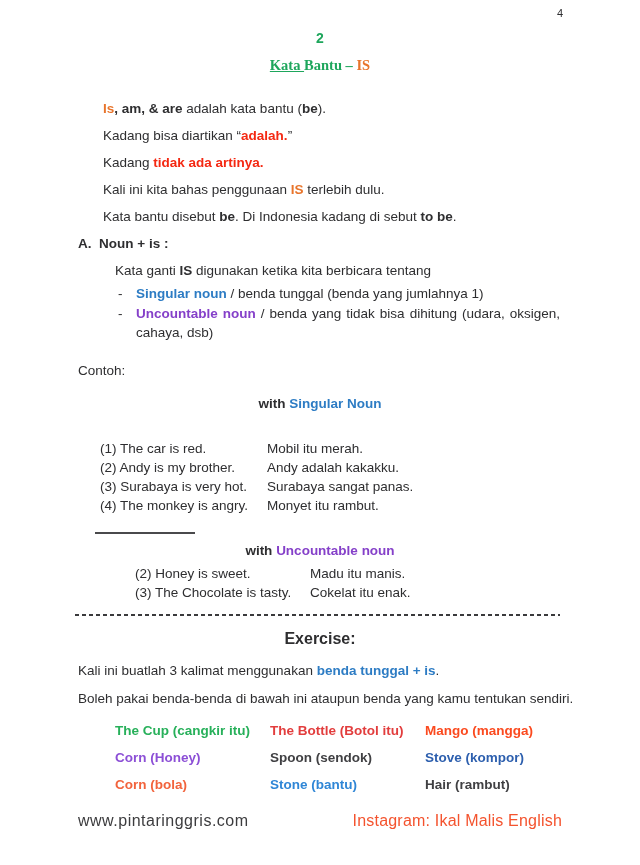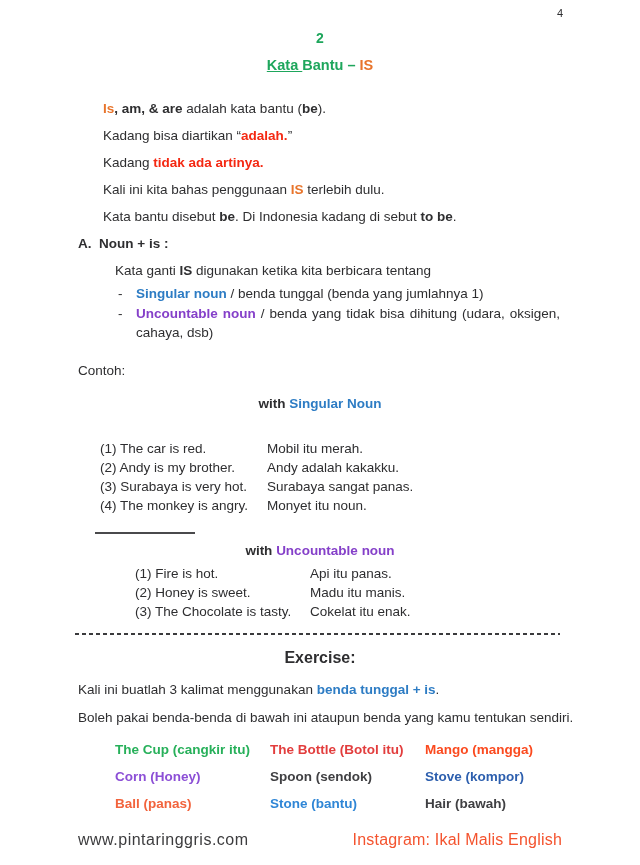--- a/index.html
+++ b/index.html
@@ -25,21 +25,21 @@
   .c-cup{color:#27b05a;}
   .c-mango{color:#fb4a1f;}
   .c-corn{color:#8c4fd6;}
   .c-dark{color:#404043;}
   .c-stove{color:#2d5fae;}
   .c-ball{color:#f2633c;}
   .c-stone{color:#2f86d6;}
 
   .pagenum{position:absolute;top:6px;right:77px;font-size:11px;line-height:14px;}
   .lesson-num{padding-top:31px;text-align:center;font-weight:700;font-size:14px;line-height:14px;color:#1ea65c;}
-  .doc-title{margin-top:13px;text-align:center;font-weight:700;font-size:14.5px;line-height:15px;}
+  .doc-title{margin-top:13px;text-align:center;font-weight:700;font-size:14.5px;line-height:15px;font-family:Liberation Serif, serif;}
 
   .intro{margin:22px 0 0 103px;}
   .intro p{margin:0;line-height:27px;}
 
   .section-a{margin:0 0 0 78px;}
   .section-a .heading{margin:0;line-height:27px;}
   .section-a .sec-intro{margin:0 0 0 37px;line-height:27px;}
   .bullets{margin-left:40px;width:442px;}
   .bullet{display:flex;line-height:19.5px;}
   .bullet .dash{width:18px;flex:0 0 18px;}
@@ -117,33 +117,29 @@
     <div class="exrow">
       <span class="en">(2) Andy is my brother.</span>
       <span class="id">Andy adalah kakakku.</span>
     </div>
     <div class="exrow">
       <span class="en">(3) Surabaya is very hot.</span>
       <span class="id">Surabaya sangat panas.</span>
     </div>
     <div class="exrow">
       <span class="en">(4) The monkey is angry.</span>
-      <span class="id">Monyet itu noun.</span>
+      <span class="id">Monyet itu rambut.</span>
     </div>
   </div>
 
   <div class="shortline"></div>
 
   <p class="center-header second"><span class="bold">with </span><span class="bold c-purple">Uncountable noun</span></p>
 
   <div class="extable t2">
-    <div class="exrow">
-      <span class="en">(1) Fire is hot.</span>
-      <span class="id">Api itu panas.</span>
-    </div>
     <div class="exrow">
       <span class="en">(2) Honey is sweet.</span>
       <span class="id">Madu itu manis.</span>
     </div>
     <div class="exrow">
       <span class="en">(3) The Chocolate is tasty.</span>
       <span class="id">Cokelat itu enak.</span>
     </div>
   </div>
 
@@ -156,23 +152,23 @@
     <p><span>Boleh pakai benda-benda di bawah ini ataupun benda yang kamu tentukan sendiri.</span></p>
   </div>
 
   <div class="wordgrid">
     <div class="cell"><span class="bold c-cup">The Cup (cangkir itu)</span></div>
     <div class="cell"><span class="bold c-bottle">The Bottle (Botol itu)</span></div>
     <div class="cell"><span class="bold c-mango">Mango (mangga)</span></div>
     <div class="cell"><span class="bold c-corn">Corn (Honey)</span></div>
     <div class="cell"><span class="bold c-dark">Spoon (sendok)</span></div>
     <div class="cell"><span class="bold c-stove">Stove (kompor)</span></div>
-    <div class="cell"><span class="bold c-ball">Ball (panas)</span></div>
+    <div class="cell"><span class="bold c-ball">Corn (bola)</span></div>
     <div class="cell"><span class="bold c-stone">Stone (bantu)</span></div>
-    <div class="cell"><span class="bold c-dark">Hair (bawah)</span></div>
+    <div class="cell"><span class="bold c-dark">Hair (rambut)</span></div>
   </div>
 
   <div class="footer">
     <span class="site">www.pintaringgris.com</span>
     <span class="insta">Instagram: Ikal Malis English</span>
   </div>
 
 </div>
 
 </body></html>

